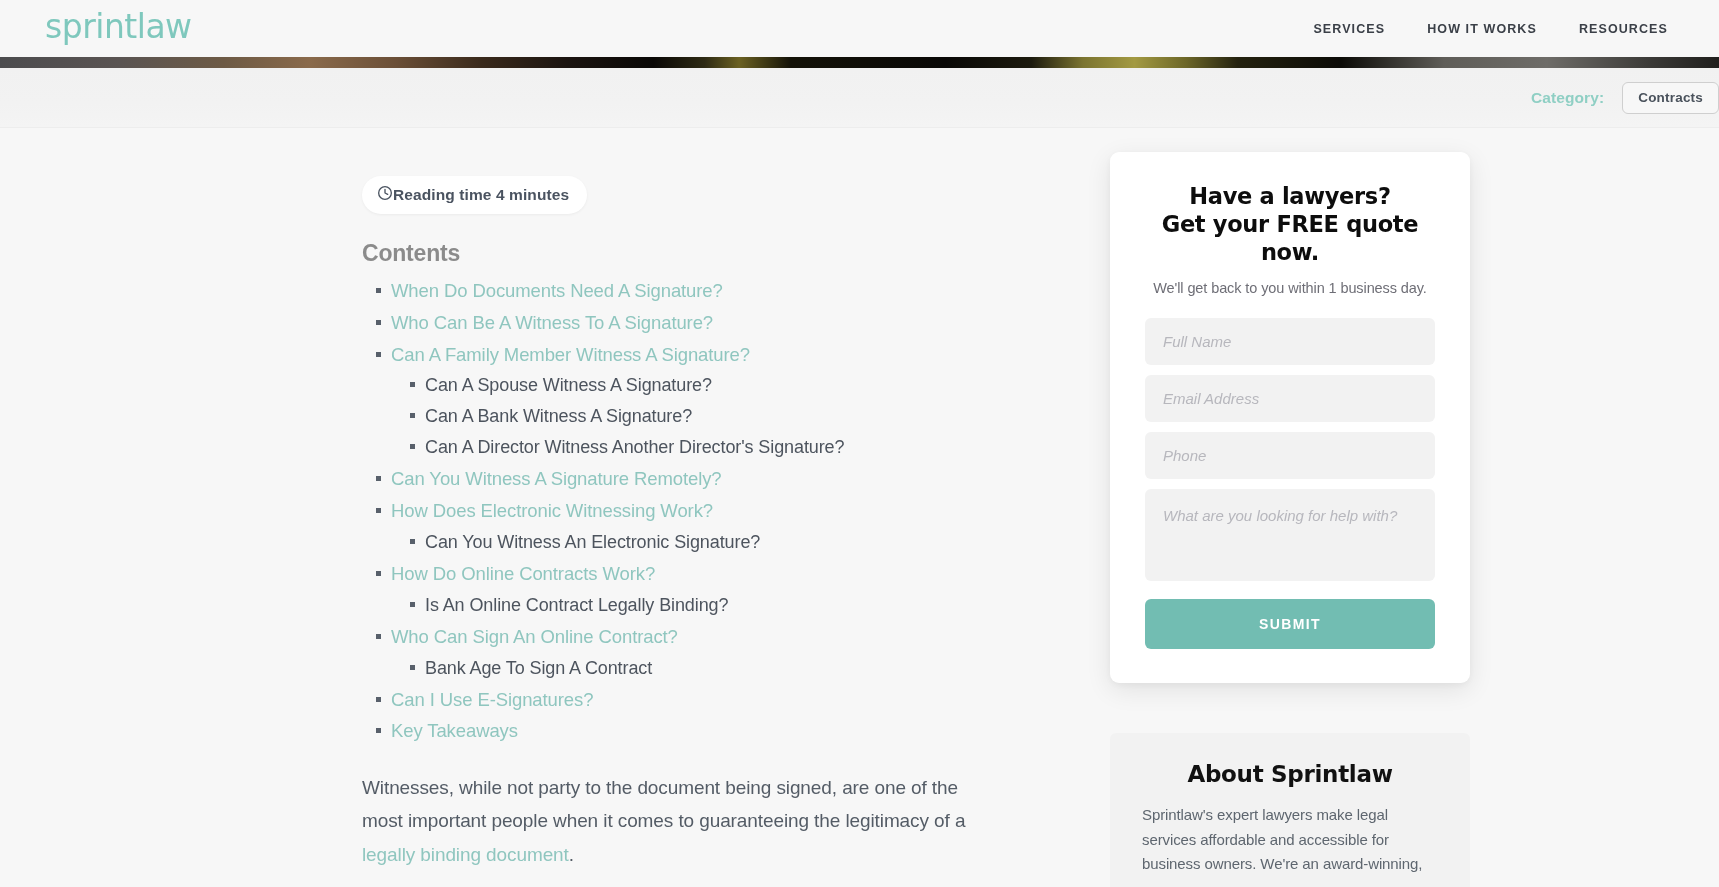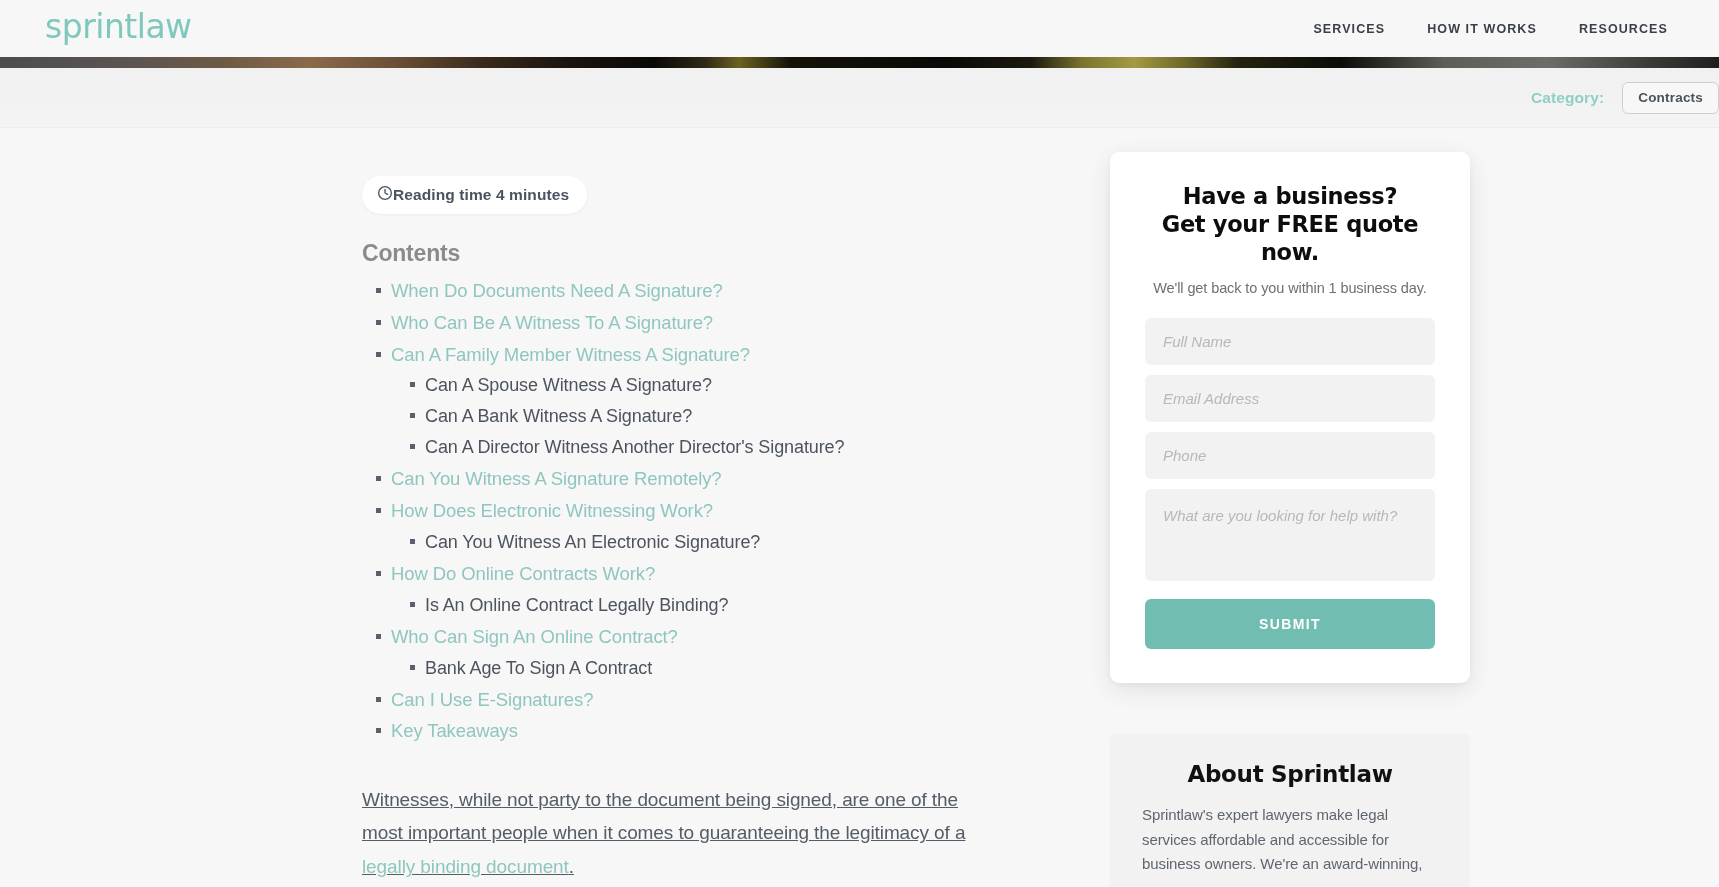--- a/index.html
+++ b/index.html
@@ -200,21 +200,21 @@
 
   .body-para {
     font-size: 19px;
     line-height: 1.78;
     color: #545c66;
     margin-top: 34px;
     letter-spacing: -0.1px;
     max-width: 625px;
   }
 
-  .body-para:first-of-type { margin-top: 38px; text-decoration: underline; }
+  .body-para:first-of-type { margin-top: 26px; }
 
   .inline-link {
     color: #8fc6bf;
     text-decoration: none;
     cursor: pointer;
   }
 
   
   .sidebar-col {
     position: absolute;
@@ -416,21 +416,21 @@
     <p class="body-para"><span>Witnesses, while not party to the document being signed, are one of the most important people when it comes to guaranteeing the legitimacy of a </span><a class="inline-link">legally binding document</a><span>.</span></p>
 
     
 
   </main>
 
   <aside class="sidebar-col">
 
     <section class="quote-card">
       <h3 class="quote-title">
-        <span>Have a business?</span><br>
+        <span>Have a lawyers?</span><br>
         <span>Get your FREE quote now.</span>
       </h3>
       <p class="quote-sub">We'll get back to you within 1 business day.</p>
 
       <input class="field" type="text" placeholder="Full Name" style="">
       <input class="field" type="email" placeholder="Email Address" style="">
       <input class="field" type="tel" placeholder="Phone" style="">
       <textarea class="field textarea" placeholder="What are you looking for help with?" style=""></textarea>
 
       <button class="submit-btn">SUBMIT</button>

